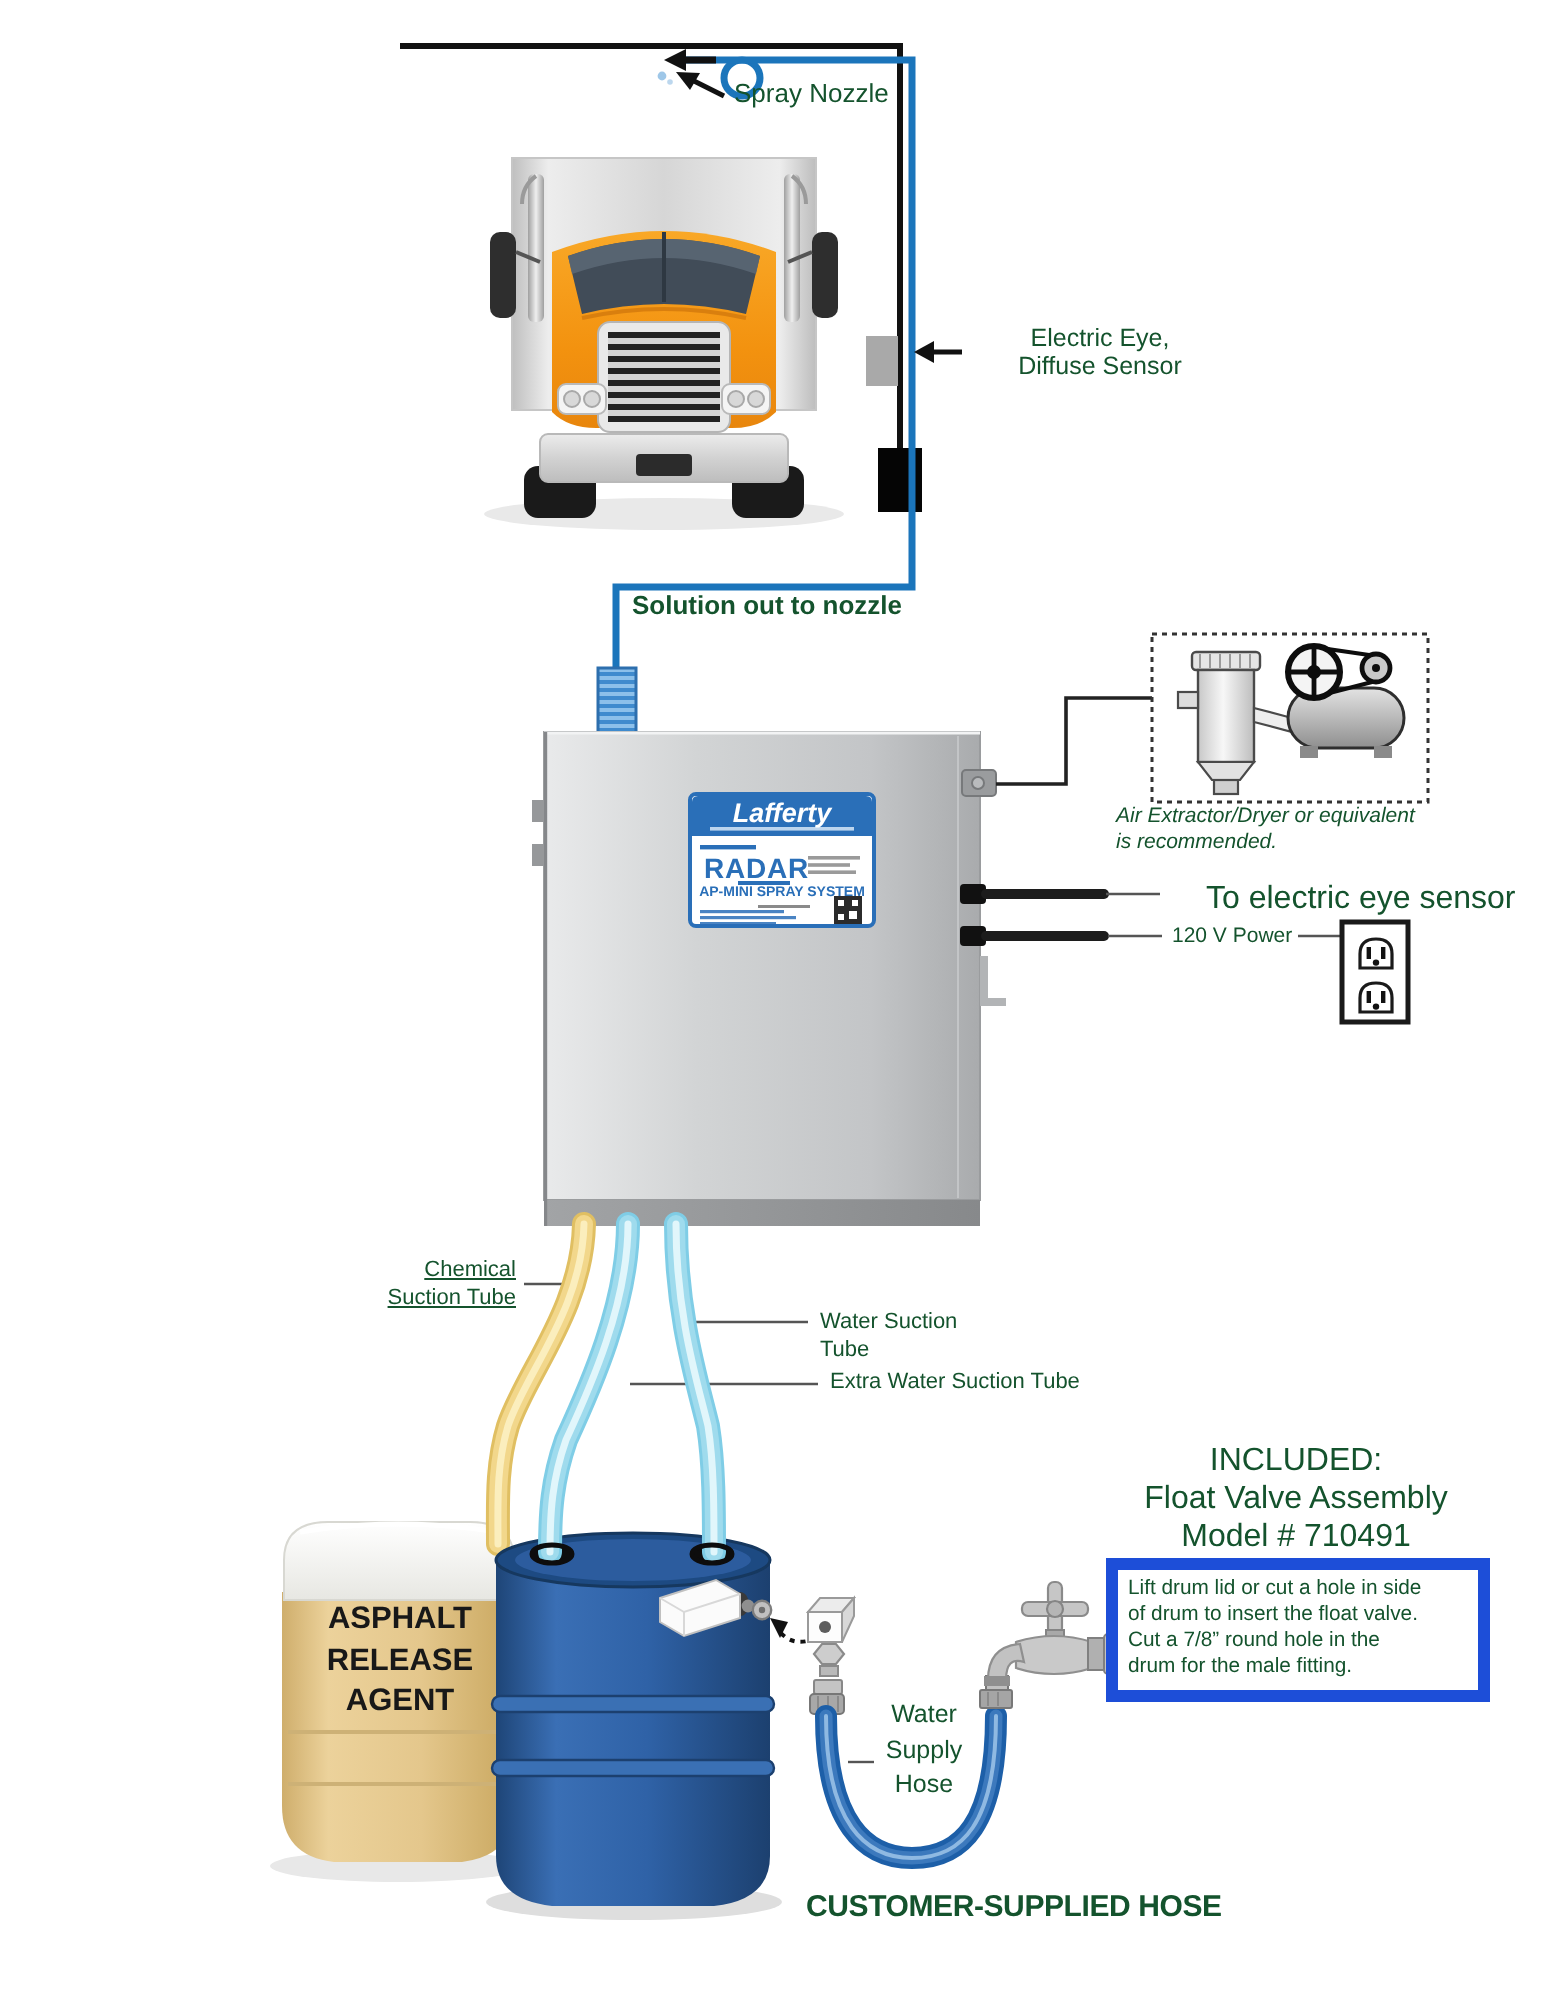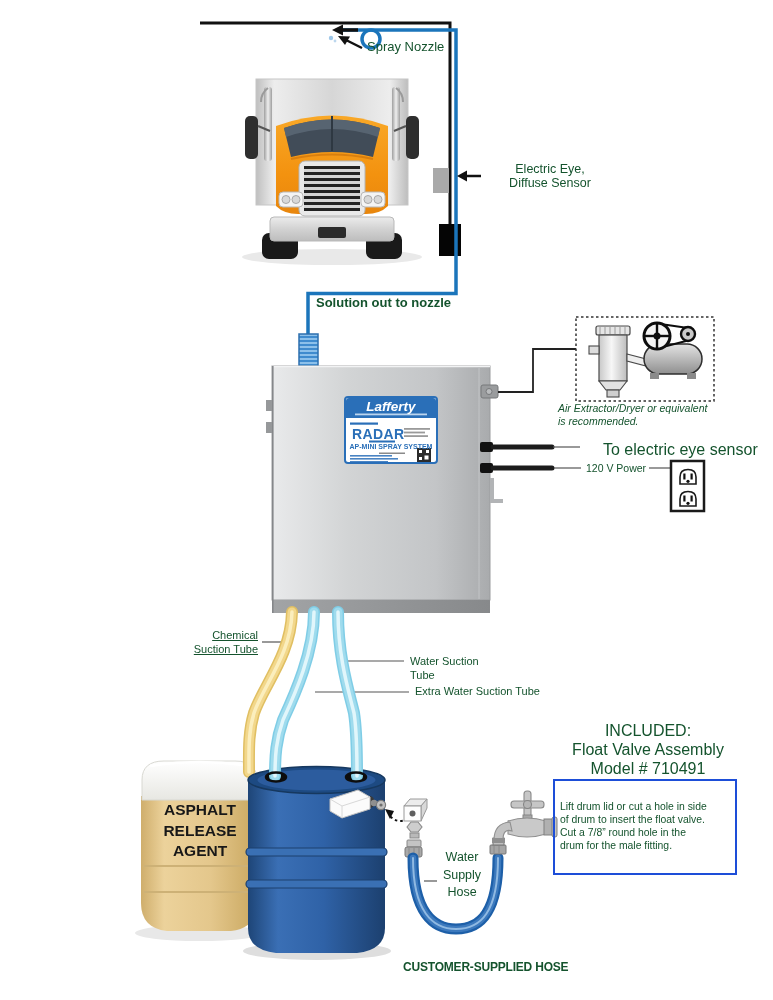--- a/index.html
+++ b/index.html
@@ -14,23 +14,23 @@
   #lbl-solution{left:316px;top:295px;font-size:13px;font-weight:600;}
   #lbl-airnote{left:558px;top:402px;width:175px;font-size:10.5px;line-height:13px;font-style:italic;text-align:left;}
   #lbl-toeye{left:585px;top:441px;font-size:16px;margin-left:18px;}
   #lbl-power{left:586px;top:462px;font-size:10.5px;}
   #lbl-chem{left:168px;top:628px;width:90px;font-size:11px;line-height:14px;text-align:right;text-decoration:underline;}
   #lbl-watersuction{left:410px;top:654px;font-size:11px;line-height:14px;}
   #lbl-extrawater{left:415px;top:685px;font-size:11px;}
   #lbl-drum{left:143px;top:800px;width:114px;font-size:15.5px;line-height:20.5px;font-weight:700;text-align:center;color:#181818;}
   #included{left:553px;top:721px;width:190px;text-align:center;font-size:16px;line-height:19px;}
   #included div{display:block;}
-  #note-box{left:553px;top:779px;width:170px;border:2px solid #1d4ed8;padding:20px 5px;font-size:10.4px;line-height:12.9px;}
+  #note-box{left:553px;top:779px;width:170px;border:6px solid #1d4ed8;padding:4px 5px;font-size:10.4px;line-height:12.9px;}
   #lbl-watersupply{left:436px;top:849px;width:52px;font-size:12.5px;line-height:17.5px;text-align:center;}
-  #lbl-customer{left:403px;top:945px;font-size:12px;font-weight:700;letter-spacing:-0.2px;margin-top:15px;}
+  #lbl-customer{left:403px;top:945px;font-size:15px;font-weight:700;letter-spacing:-0.2px;}
   #lbl-brand{left:345px;top:399px;width:92px;text-align:center;font-size:13.5px;font-weight:700;font-style:italic;color:#fff;}
   #lbl-product{left:352px;top:426px;font-size:14px;font-weight:700;letter-spacing:.4px;color:var(--label-blue,#2a6fb8);}
   #lbl-system{left:345px;top:443px;width:92px;text-align:center;font-size:7px;font-weight:700;color:var(--label-blue,#2a6fb8);}
 </style>
 </head>
 <body>
 
 <div id="canvas">
 
 <svg id="art" width="773" height="1000" viewBox="0 0 773 1000">

